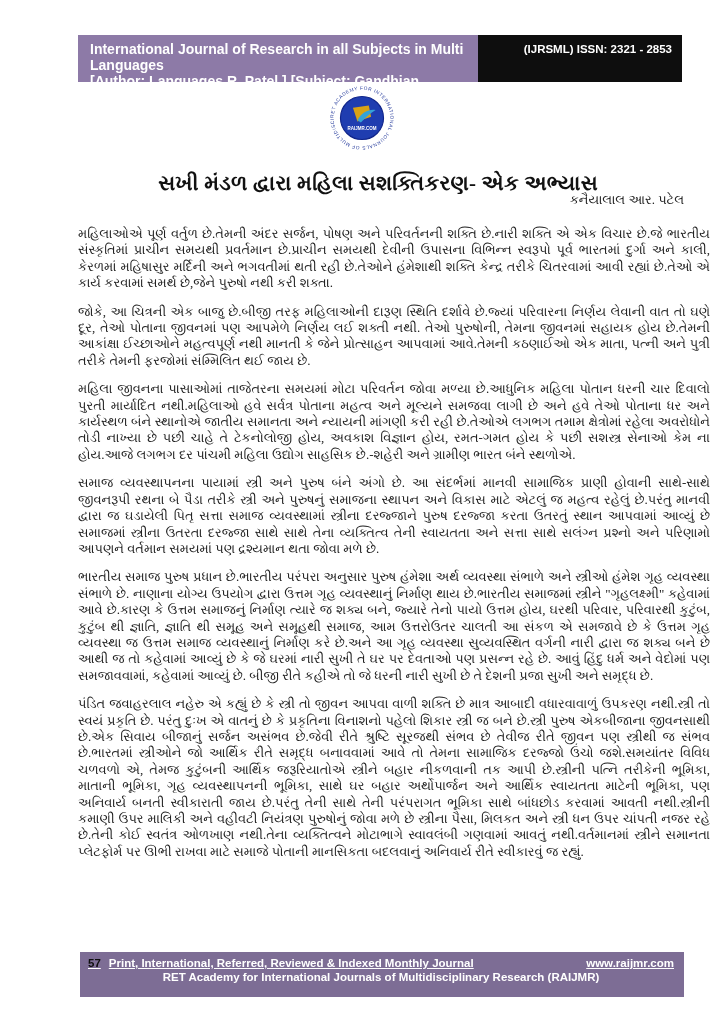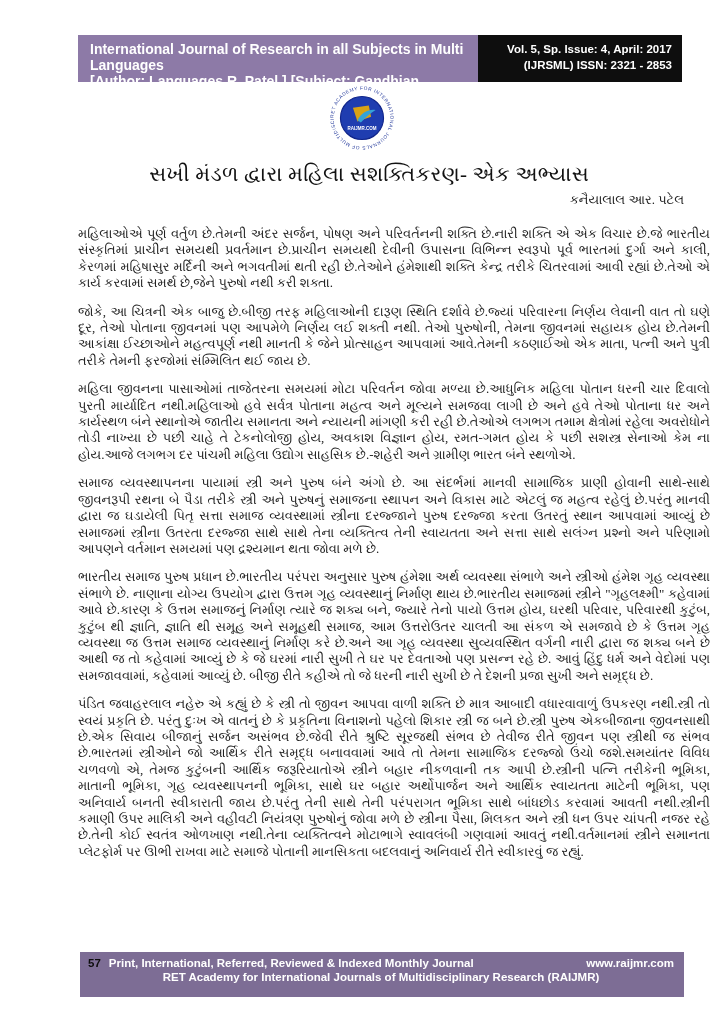--- a/index.html
+++ b/index.html
@@ -27,22 +27,22 @@
   }
   
   .logo-wrap{
     position:absolute;top:84px;left:0;width:724px;
     display:flex;justify-content:center;
   }
   .logo-svg{width:68px;height:68px;}
   
   .article-title{
     position:absolute;top:155px;left:40px;width:644px;
-    text-align:center;font-size:21px;font-weight:normal;color:#111;
-    margin:7px;letter-spacing:0.2px;
+    text-align:center;font-size:21px;font-weight:bold;color:#111;
+    margin:16px;letter-spacing:0.2px;
   }
   .article-author{
     position:absolute;top:192px;left:40px;width:644px;
     text-align:right;font-size:13px;color:#222;margin:0;
   }
   
   .body-text{
     position:absolute;top:226px;left:78px;width:632px;
   }
   .section-heading{
@@ -52,36 +52,35 @@
     margin:0 0 12px 0;font-size:13px;line-height:16.4px;
     text-align:justify;color:#222;
   }
   
   .footer{
     position:absolute;top:952px;left:80px;width:604px;height:45px;
     background:#7d6d95;color:#ffffff;box-sizing:border-box;
     font-family:"Liberation Sans","DejaVu Sans",sans-serif;
     font-weight:bold;font-size:11.5px;padding:5px 10px 0 8px;
   }
-  .footer-row1{display:flex;align-items:flex-end;gap:8px;}
+  .footer-row1{display:flex;align-items:flex-end;gap:8px;text-decoration:underline;}
   .footer-page{color:#0e0e0e;}
   .footer-left{flex:1;}
   .footer-site{color:#ffffff;text-decoration:none;}
   .footer-row2{text-align:center;margin-top:2px;}
 </style>
 </head>
 <body>
 
 <div class="header">
   <div class="header-left">
     <div>International Journal of Research in all Subjects in Multi Languages</div>
     <div>[Author: Languages R. Patel ] [Subject: Gandhian Thought]</div>
   </div>
   <div class="header-right">
-    <div>Vol. 5, Sp. Issue: 4, April: 2017</div>
     <div>(IJRSML)  ISSN: 2321 - 2853</div>
   </div>
 </div>
 
 <div class="logo-wrap">
   <svg class="logo-svg" viewBox="0 0 120 120" xmlns="http://www.w3.org/2000/svg">
     <defs>
       <path id="ringPath" d="M 60,60 m -50,0 a 50,50 0 1,1 100,0 a 50,50 0 1,1 -100,0"></path>
     </defs>
     <circle cx="60" cy="60" r="56" fill="#ffffff"></circle>

